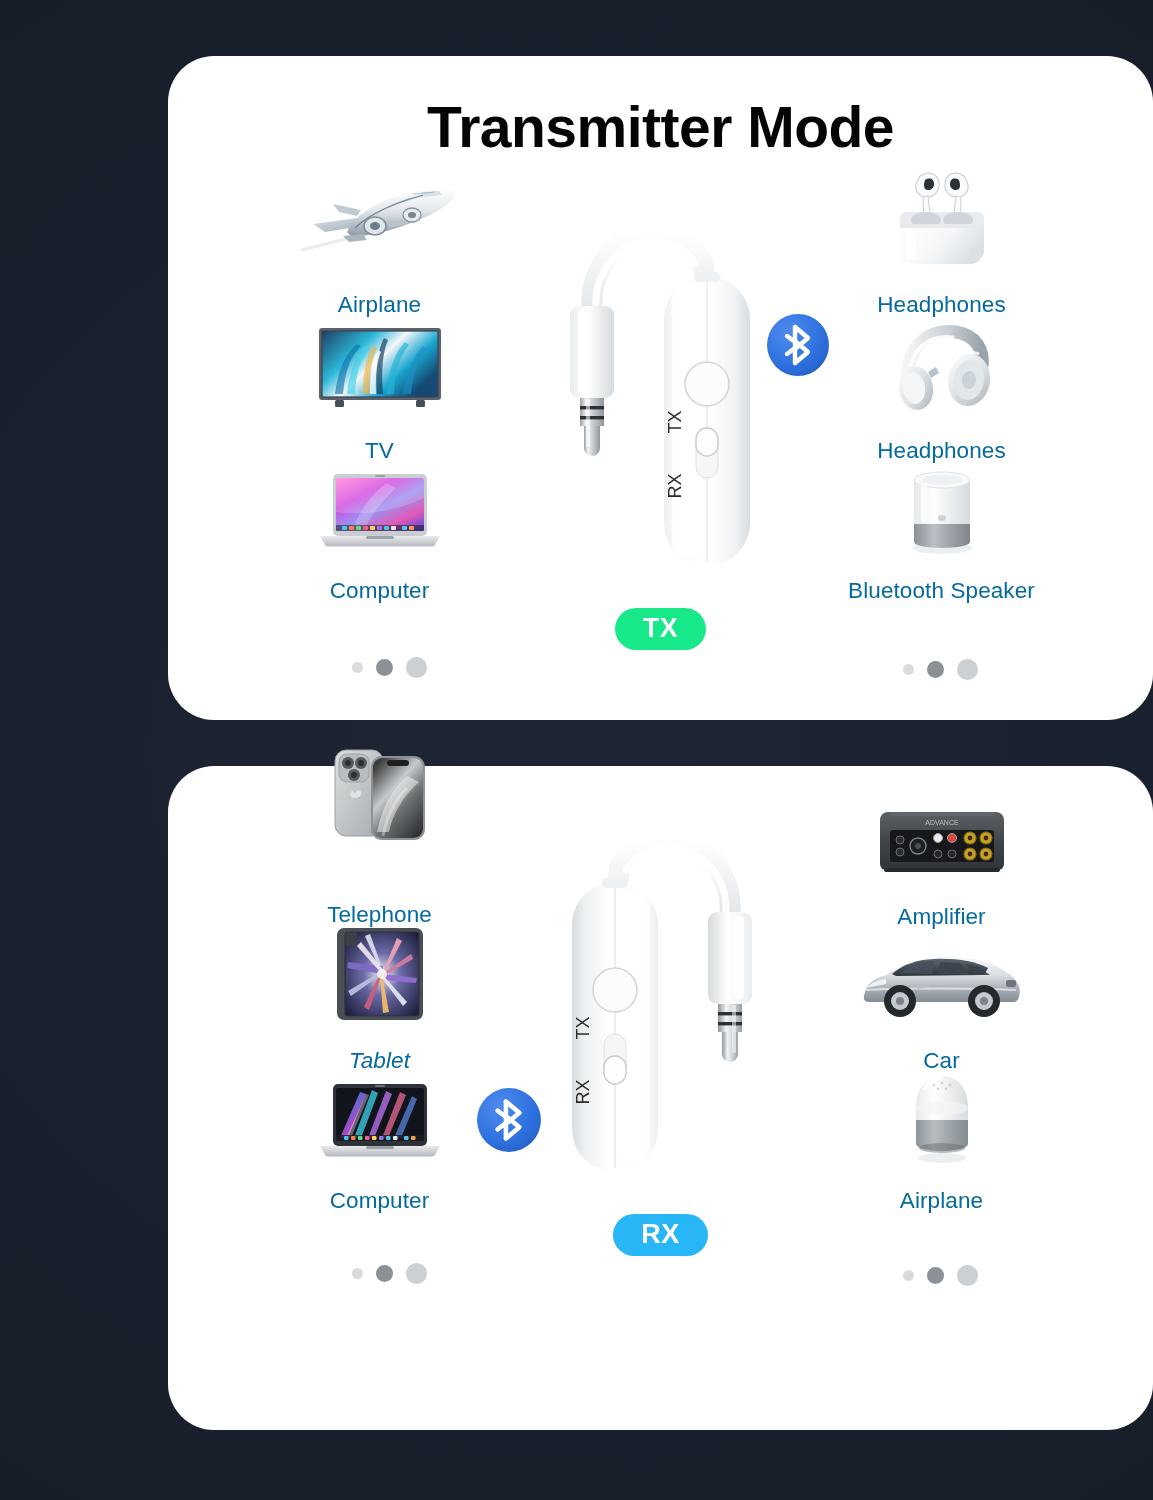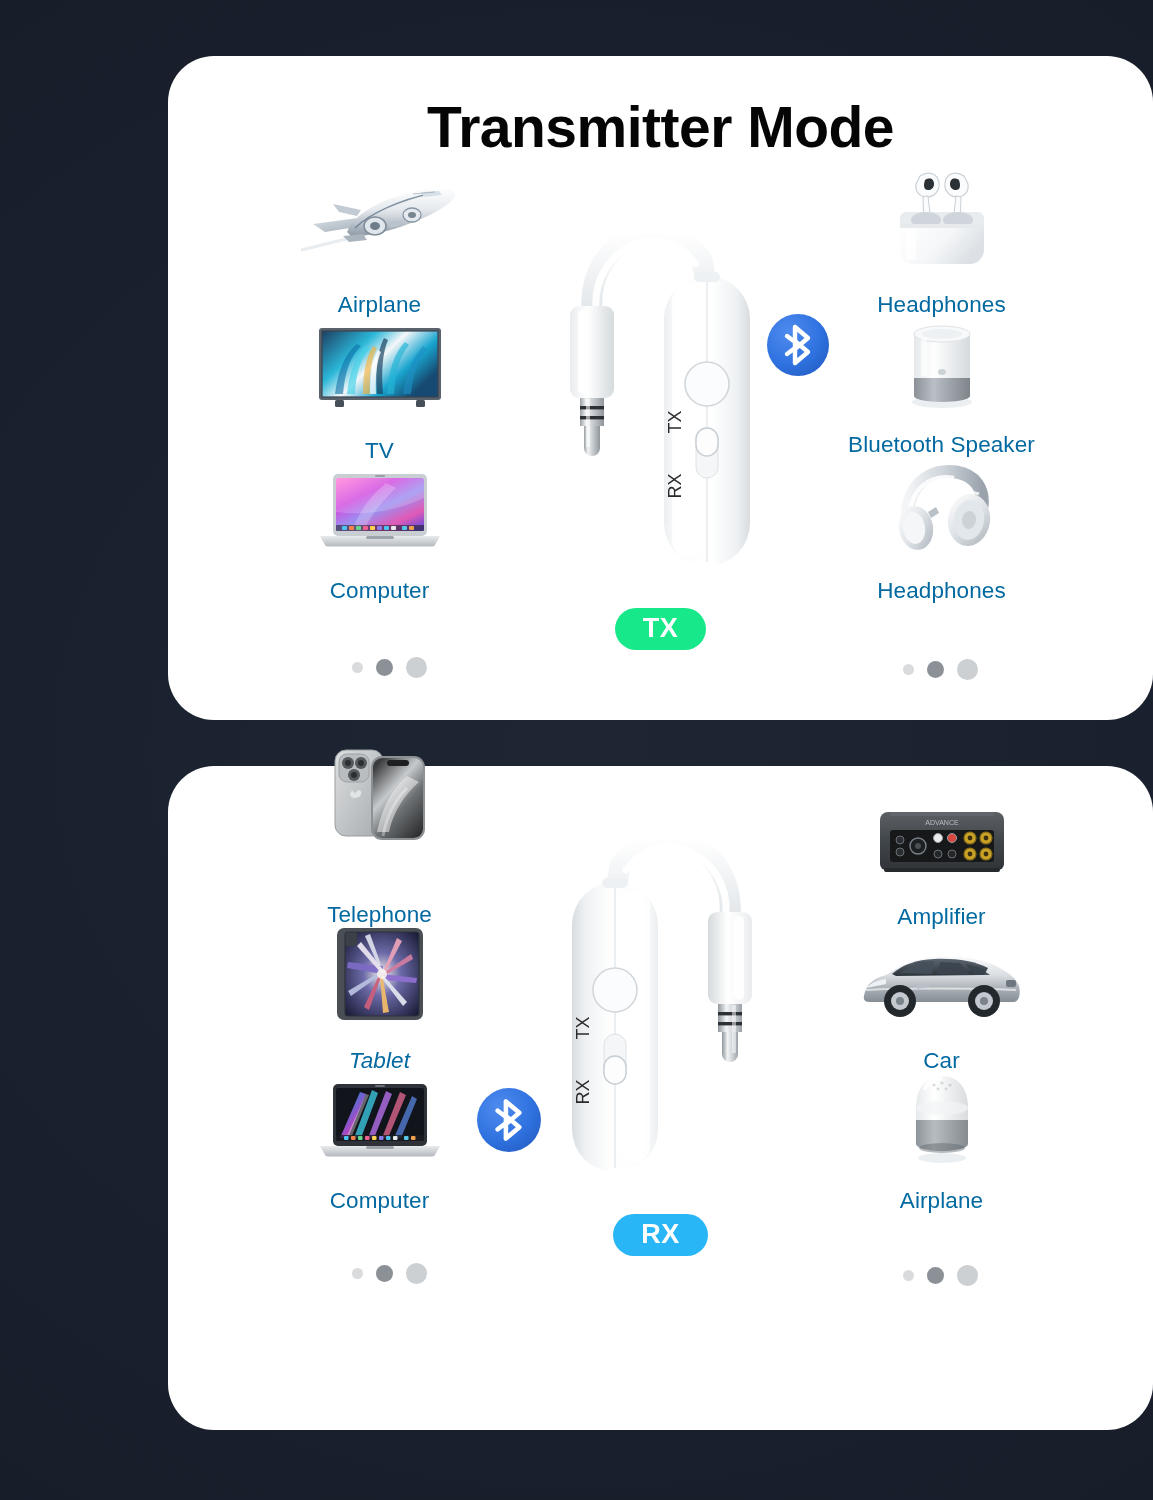--- a/index.html
+++ b/index.html
@@ -326,47 +326,20 @@
               <ellipse cx="74" cy="56" rx="15" ry="8" fill="#cfd5da"></ellipse>
 
               <path d="M16 60 h84 v26 a14 14 0 0 1 -14 14 H30 a14 14 0 0 1 -14 -14 Z" fill="url(#caseG)"></path>
               <path d="M16 60 h84 v4 H16 Z" fill="#e6eaed"></path>
               <path d="M22 66 h10 v30 h-10 Z" fill="#ffffff" opacity="0.8"></path>
             </svg>
           </div>
           <div class="item-label">Headphones</div>
         </div>
 
-        <div class="item" style="height:140px;">
-          <div class="item-art">
-            <svg width="86" height="96" viewBox="0 0 86 96">
-              <defs>
-                <linearGradient id="spkTop" x1="0" y1="0" x2="1" y2="0">
-                  <stop offset="0" stop-color="#e4e8eb"></stop>
-                    <stop offset="0.35" stop-color="#ffffff"></stop>
-                  <stop offset="1" stop-color="#d5dadd"></stop>
-                </linearGradient>
-                <linearGradient id="spkBot" x1="0" y1="0" x2="1" y2="0">
-                  <stop offset="0" stop-color="#8b9197"></stop>
-                    <stop offset="0.35" stop-color="#b9bfc4"></stop>
-                  <stop offset="1" stop-color="#7d848a"></stop>
-                </linearGradient>
-              </defs>
-              <ellipse cx="43" cy="90" rx="30" ry="6" fill="#eceff1"></ellipse>
-              <path d="M15 22 h56 v44 H15 Z" fill="url(#spkTop)"></path>
-              <path d="M15 66 h56 v18 a28 6 0 0 1 -56 0 Z" fill="url(#spkBot)"></path>
-              <ellipse cx="43" cy="22" rx="28" ry="8" fill="#f7f9fa" stroke="#dfe3e6" stroke-width="1"></ellipse>
-              <ellipse cx="43" cy="22" rx="20" ry="5" fill="#eef1f3"></ellipse>
-              <ellipse cx="43" cy="60" rx="4" ry="3" fill="#cdd2d6"></ellipse>
-              <path d="M22 26 h6 v38 h-6 Z" fill="#ffffff" opacity="0.6"></path>
-            </svg>
-          </div>
-          <div class="item-label">Bluetooth Speaker</div>
-        </div>
-
         <div class="item" style="height:146px;">
           <div class="item-art">
             <svg width="116" height="92" viewBox="0 0 116 92">
               <defs>
                 <linearGradient id="cupG" x1="0" y1="0" x2="1" y2="1">
                   <stop offset="0" stop-color="#ffffff"></stop>
                     <stop offset="0.5" stop-color="#dfe3e7"></stop>
                   <stop offset="1" stop-color="#aab2ba"></stop>
                 </linearGradient>
                 <linearGradient id="bandG" x1="0" y1="0" x2="1" y2="0">
@@ -380,20 +353,47 @@
               <ellipse cx="32" cy="66" rx="17" ry="22" fill="url(#cupG)" transform="rotate(-10 32 66)"></ellipse>
               <ellipse cx="30" cy="66" rx="11" ry="16" fill="#f4f6f8" transform="rotate(-10 30 66)"></ellipse>
               <ellipse cx="85" cy="58" rx="21" ry="26" fill="url(#cupG)" transform="rotate(8 85 58)"></ellipse>
               <ellipse cx="85" cy="58" rx="15" ry="20" fill="#e2e7eb" transform="rotate(8 85 58)"></ellipse>
               <ellipse cx="85" cy="58" rx="7" ry="9" fill="#cbd2d8" transform="rotate(8 85 58)"></ellipse>
               <path d="M69 36 a26 26 0 0 1 26 -4" stroke="#ffffff" stroke-width="3" fill="none" opacity="0.8"></path>
               <path d="M44 50 l8 -5 l3 6 l-8 5 Z" fill="#b9c1c8"></path>
             </svg>
           </div>
           <div class="item-label">Headphones</div>
+        </div>
+
+        <div class="item" style="height:140px;">
+          <div class="item-art">
+            <svg width="86" height="96" viewBox="0 0 86 96">
+              <defs>
+                <linearGradient id="spkTop" x1="0" y1="0" x2="1" y2="0">
+                  <stop offset="0" stop-color="#e4e8eb"></stop>
+                    <stop offset="0.35" stop-color="#ffffff"></stop>
+                  <stop offset="1" stop-color="#d5dadd"></stop>
+                </linearGradient>
+                <linearGradient id="spkBot" x1="0" y1="0" x2="1" y2="0">
+                  <stop offset="0" stop-color="#8b9197"></stop>
+                    <stop offset="0.35" stop-color="#b9bfc4"></stop>
+                  <stop offset="1" stop-color="#7d848a"></stop>
+                </linearGradient>
+              </defs>
+              <ellipse cx="43" cy="90" rx="30" ry="6" fill="#eceff1"></ellipse>
+              <path d="M15 22 h56 v44 H15 Z" fill="url(#spkTop)"></path>
+              <path d="M15 66 h56 v18 a28 6 0 0 1 -56 0 Z" fill="url(#spkBot)"></path>
+              <ellipse cx="43" cy="22" rx="28" ry="8" fill="#f7f9fa" stroke="#dfe3e6" stroke-width="1"></ellipse>
+              <ellipse cx="43" cy="22" rx="20" ry="5" fill="#eef1f3"></ellipse>
+              <ellipse cx="43" cy="60" rx="4" ry="3" fill="#cdd2d6"></ellipse>
+              <path d="M22 26 h6 v38 h-6 Z" fill="#ffffff" opacity="0.6"></path>
+            </svg>
+          </div>
+          <div class="item-label">Bluetooth Speaker</div>
         </div>
       </div>
 
       <div class="dots dots-left">
         <span class="dot s1"></span>
         <span class="dot s2"></span>
         <span class="dot s3"></span>
       </div>
       <div class="dots dots-right">
         <span class="dot s1"></span>

